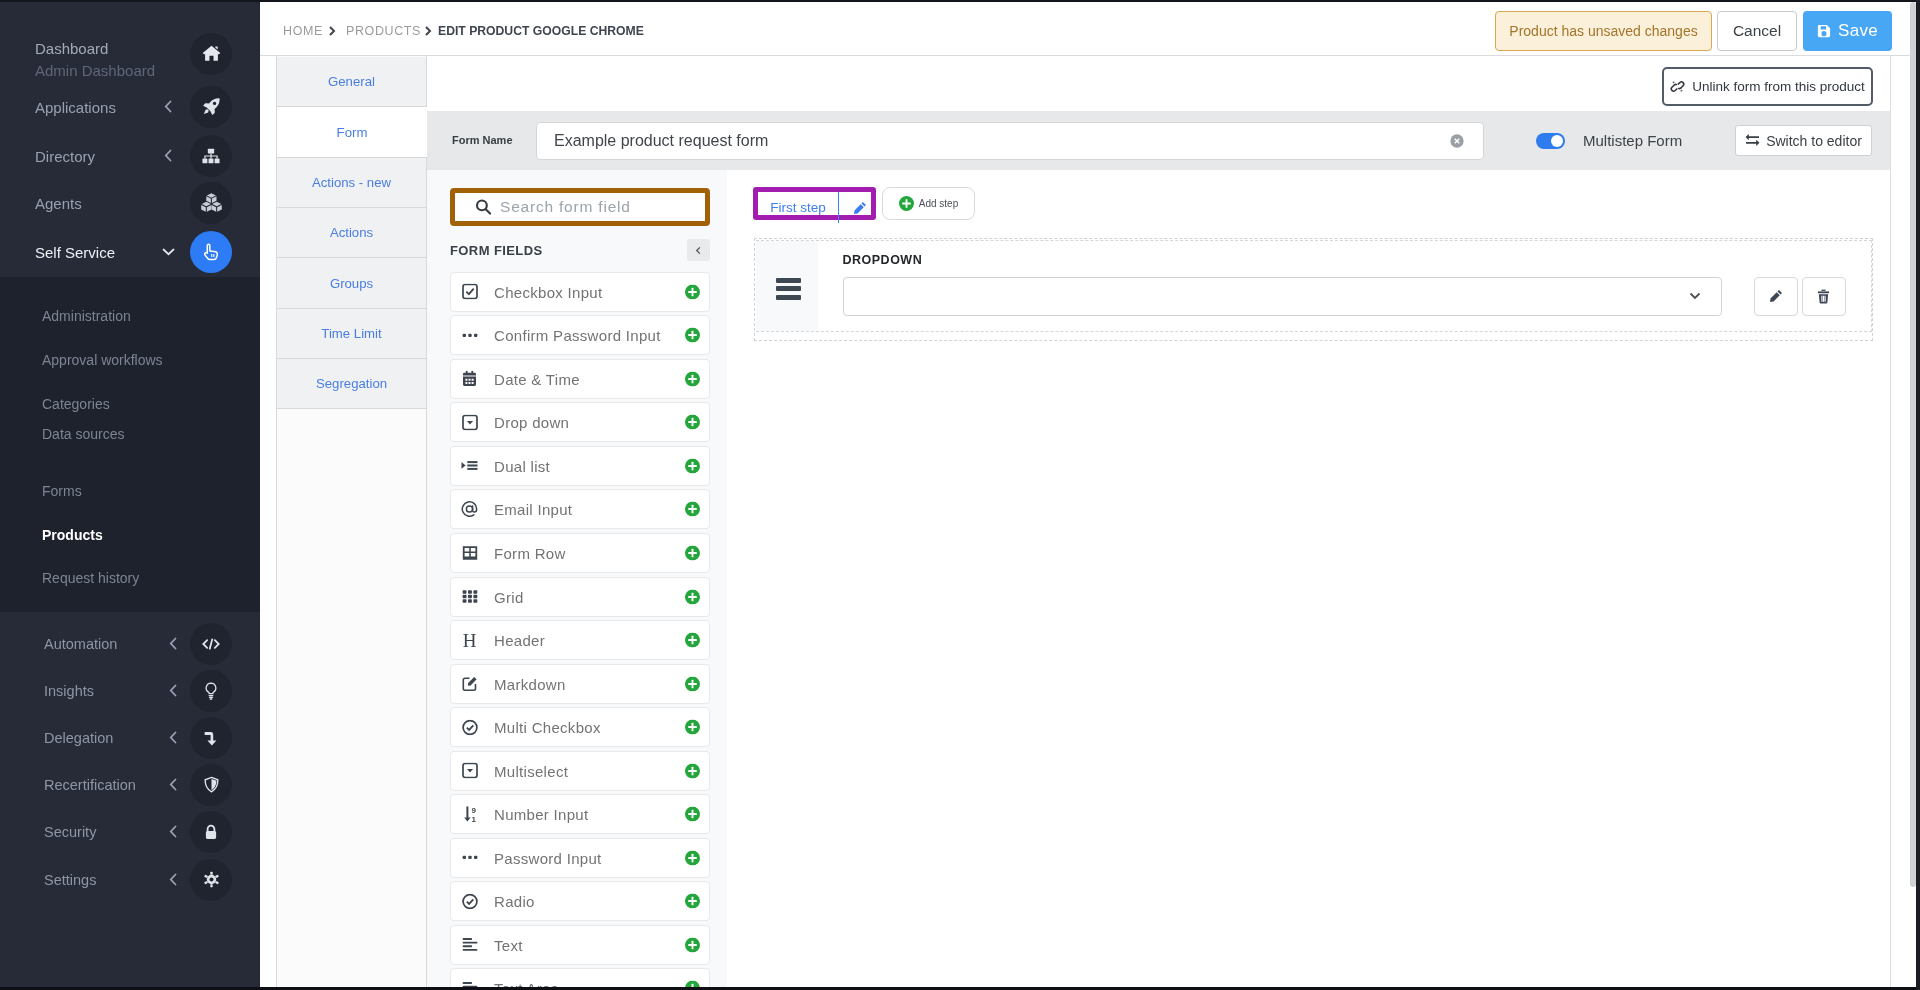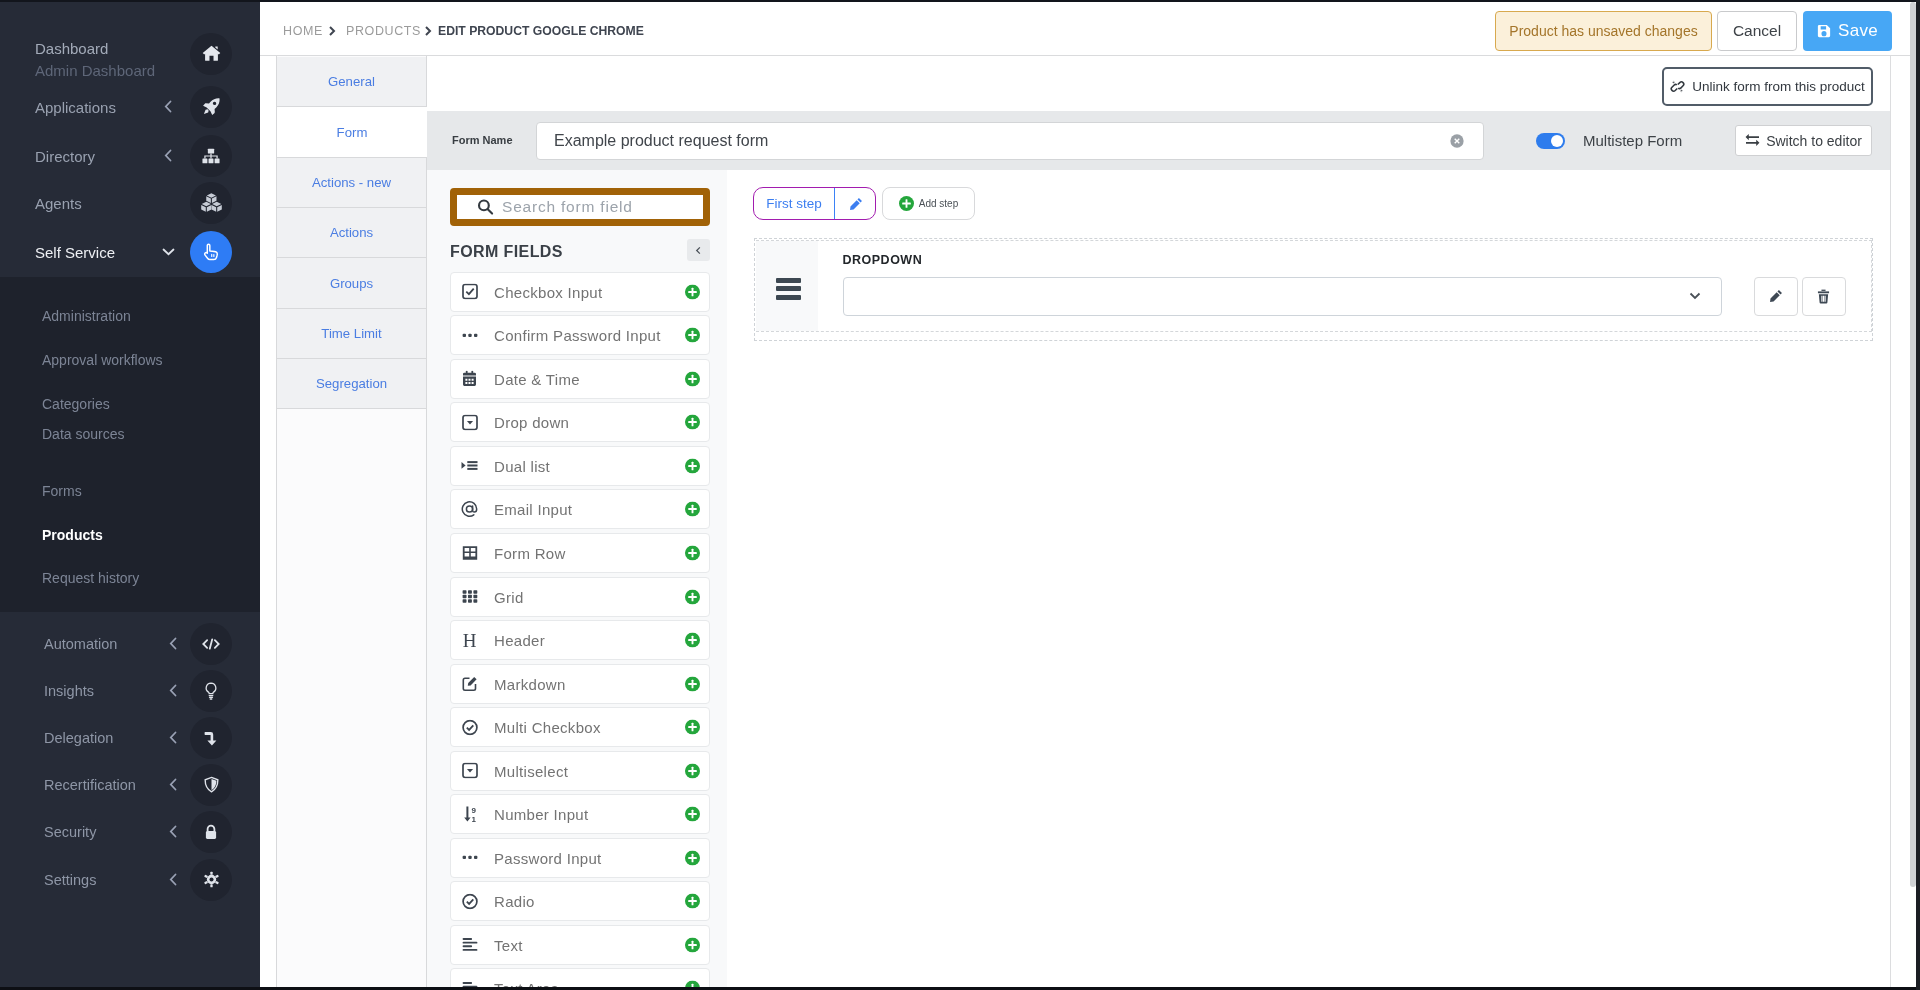--- a/index.html
+++ b/index.html
@@ -269,31 +269,31 @@
 <div class="abs" style="left:1583px; top:132px; font-size:15px; color:#3d4247;">Multistep Form</div>
 <div class="abs btn" style="left:1735px; top:125px; width:137px; height:31px; font-size:14px; color:#3a3f44; border-radius:3px;">
   <svg width="15" height="13" viewBox="0 0 16 14" style="margin-right:6px;">
       <g fill="#3a3f44">
         <path d="M4 0.5 L4 3 L15 3 L15 5 L4 5 L4 7.5 L0.5 4 Z" transform="translate(0,-0.5) scale(1,0.95)"></path>
         <path d="M12 6.5 L12 9 L1 9 L1 11 L12 11 L12 13.5 L15.5 10 Z" transform="translate(0,0) scale(1,0.95)"></path>
       </g>
     </svg>
   Switch to editor</div>
 
-<div class="abs" style="left:450px; top:188px; width:260px; height:38px; background:#fff; border:7px solid #a16207; border-radius:4px;">
+<div class="abs" style="left:450px; top:188px; width:260px; height:38px; background:#fff; border:5px solid #a16207; border-radius:4px;">
   <svg style="position:absolute; left:20px; top:50%; transform:translateY(-50%);" width="17" height="17" viewBox="0 0 16 16">
       <g fill="none" stroke="#343a40" stroke-width="2">
         <circle cx="6.5" cy="6.5" r="4.6"></circle>
         <path d="M10.1 10.1 L14.2 14.2" stroke-linecap="round"></path>
       </g>
     </svg>
   <div style="position:absolute; left:45px; top:50%; transform:translateY(-50%); font-size:15.5px; letter-spacing:0.8px; color:#9ca3ab;">Search form field</div>
 </div>
 
-<div class="abs" style="left:450px; top:243px; font-size:16px; font-weight:bold; letter-spacing:0.4px; color:#3a4047;">FORM FIELDS</div>
+<div class="abs" style="left:450px; top:243px; font-size:13px; font-weight:bold; letter-spacing:0.4px; color:#3a4047;">FORM FIELDS</div>
 <div class="abs" style="left:687px; top:239px; width:23px; height:22px; background:#e8eaec; border-radius:3px; display:flex; align-items:center; justify-content:center;">
   <svg width="9" height="9" viewBox="0 0 10 10">
       <path d="M6.5 1.5 L3 5 L6.5 8.5" stroke="#495057" stroke-width="1.4" fill="none"></path>
     </svg>
 </div>
 
 <div class="fieldcard" style="top:271.6px;">
   <div class="fic">
       <svg width="16" height="16" viewBox="0 0 16 16">
         <rect x="1" y="1" width="14" height="14" rx="2.2" fill="none" stroke="#3d454f" stroke-width="1.7"></rect>
@@ -554,21 +554,21 @@
       </svg>
     </div>
   <div class="lbl">Text Area</div>
   <svg class="plus" width="15" height="15" viewBox="0 0 16 16">
       <circle cx="8" cy="8" r="8" fill="#24a63c"></circle>
       <rect x="7" y="3.4" width="2" height="9.2" rx="0.6" fill="#fff"></rect>
       <rect x="3.4" y="7" width="9.2" height="2" rx="0.6" fill="#fff"></rect>
     </svg>
 </div>
 
-<div class="abs" style="left:753px; top:187px; width:123px; height:33px; border:1px solid #a21caf; border-radius:10px; background:#fff;">
+<div class="abs" style="left:753px; top:187px; width:123px; height:33px; border:5px solid #a21caf; border-radius:3px; background:#fff;">
   <div style="position:absolute; left:0; top:0; width:81px; height:31px; display:flex; align-items:center; justify-content:center; font-size:13.5px; color:#3c7ef0; border-right:1px solid #3b82f6;">First step</div>
   <svg style="position:absolute; left:95px; top:9px;" width="14" height="14" viewBox="0 0 16 16">
       <path fill="#3c7ef0" d="M11.3 1.2 L14.8 4.7 L13.2 6.3 L9.7 2.8 Z M8.8 3.7 L12.3 7.2 L5.2 14.3 L1.2 14.8 L1.7 10.8 Z"></path>
     </svg>
 </div>
 <div class="abs btn" style="left:882px; top:187px; width:93px; height:33px; border-color:#d8d9db; border-radius:8px; font-size:10px; color:#4b5157;">
   <svg width="15" height="15" viewBox="0 0 16 16" style="margin-right:5px;">
       <circle cx="8" cy="8" r="8" fill="#24a63c"></circle>
       <rect x="7" y="3.4" width="2" height="9.2" rx="0.6" fill="#fff"></rect>
       <rect x="3.4" y="7" width="9.2" height="2" rx="0.6" fill="#fff"></rect>

